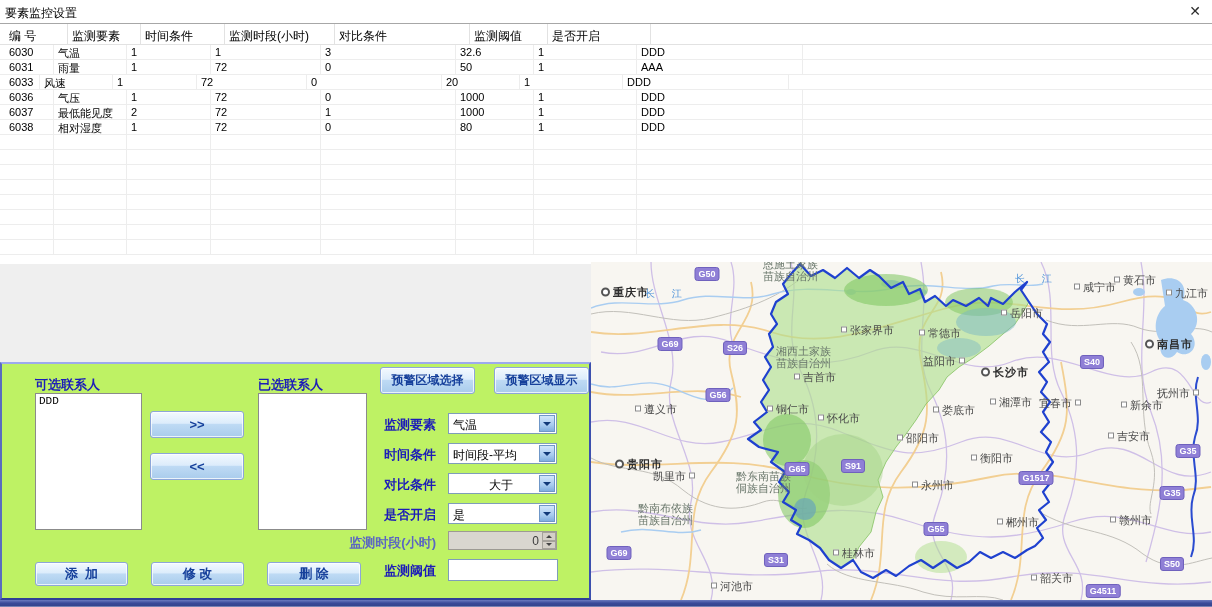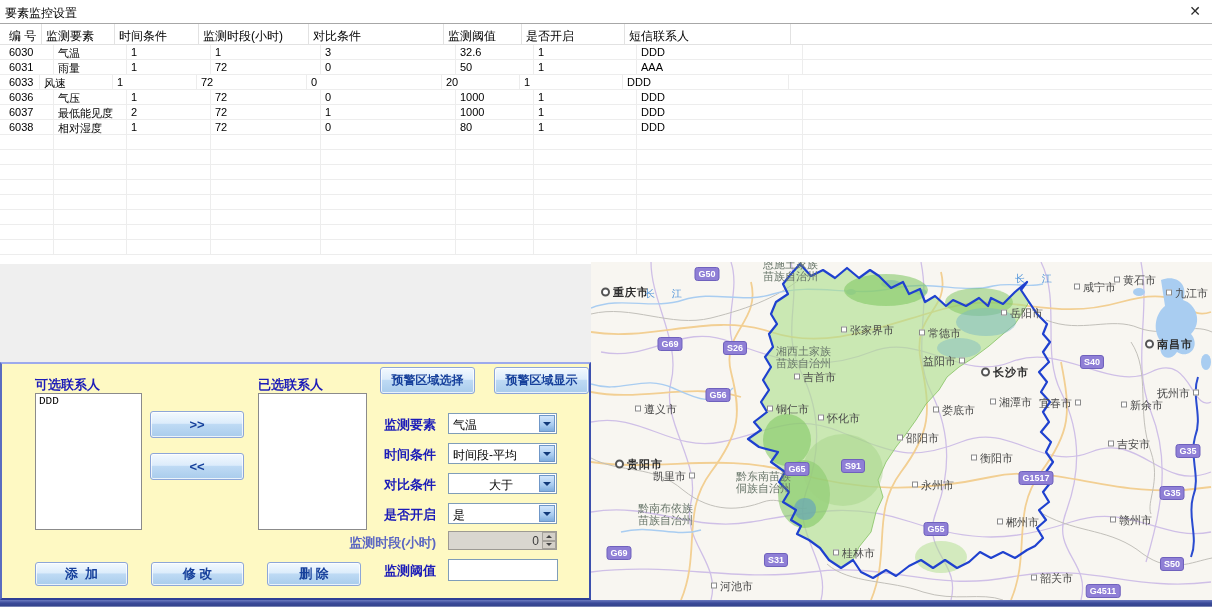--- a/index.html
+++ b/index.html
@@ -18,21 +18,21 @@
   .th{font-size:12px;color:#000;padding:4px 0 0 4px;border-right:1px solid #e2e2e2;
       box-sizing:border-box;white-space:nowrap;overflow:hidden;}
   .drow{height:15px;border-bottom:1px solid #ededed;}
   .cell{font-size:11px;color:#000;padding:1px 0 0 4px;border-right:1px solid #ededed;
         box-sizing:border-box;white-space:nowrap;overflow:hidden;}
   .first{padding-left:9px;}
   .filler{flex:1;border-right:none !important;}
   
   .gap{position:absolute;left:0;top:264px;width:591px;height:98px;background:#efefef;}
   
-  .panel{position:absolute;left:0;top:362px;width:591px;height:238px;background:#fef9c3;
+  .panel{position:absolute;left:0;top:362px;width:591px;height:238px;background:#bef264;
          border-left:2px solid #5a6cc0;border-right:2px solid #3c50ae;border-bottom:2px solid #2e3f96;
          border-top:2px solid #9daaec;box-sizing:border-box;}
   .plabel{position:absolute;font-size:13px;font-weight:bold;color:#1c1cb8;white-space:nowrap;}
   .listbox{position:absolute;background:#fff;border:1px solid #8b8b8b;padding:1px 3px;overflow:hidden;}
   .lb-item{font-size:11px;color:#000;line-height:13px;font-family:"Liberation Mono","DejaVu Sans Mono",monospace;}
   .btn{position:absolute;display:flex;align-items:center;justify-content:center;
        font-size:13px;font-weight:bold;color:#16409b;
        background:linear-gradient(180deg,#f3f9fe 0%,#dcecfb 45%,#bedaf4 50%,#a9ccec 100%);
        border:1px solid #8da6d8;border-radius:3px;box-shadow:inset 0 0 0 1px rgba(255,255,255,.75);
        cursor:pointer;white-space:pre;}
@@ -79,28 +79,27 @@
 </head>
 <body>
 
 <div class="titlebar">
   <div class="title">要素监控设置</div>
   <div class="close">✕</div>
 </div>
 
 <div class="table-wrap">
   <div class="trow thead" id="table-head">
-      <div class="th first" style="width: 42px;">编 号</div>
+      <div class="th first" style="width: 68px;">编 号</div>
       <div class="th" style="width: 73px;">监测要素</div>
       <div class="th" style="width: 84px;">时间条件</div>
       <div class="th" style="width: 110px;">监测时段(小时)</div>
       <div class="th" style="width: 135px;">对比条件</div>
       <div class="th" style="width: 78px;">监测阈值</div>
       <div class="th" style="width: 103px;">是否开启</div>
-      <div class="th" style="width: 166px;">短信联系人</div>
       <div class="th filler"></div>
     </div>
   <div id="table-body">
       <div class="trow drow">
         <div class="cell first" style="width: 54px;">6030</div>
         <div class="cell" style="width: 73px;">气温</div>
         <div class="cell" style="width: 84px;">1</div>
         <div class="cell" style="width: 110px;">1</div>
         <div class="cell" style="width: 135px;">3</div>
         <div class="cell" style="width: 78px;">32.6</div>
@@ -425,21 +424,21 @@
       <div class="map-label" style="left: 321px; top: 223px;"><span class="marker-sq"></span><span>永州市</span></div>
       <div class="map-label" style="left: 406px; top: 260px;"><span class="marker-sq"></span><span>郴州市</span></div>
       <div class="map-label" style="left: 440px; top: 316px;"><span class="marker-sq"></span><span>韶关市</span></div>
       <div class="map-label" style="left: 483px; top: 25px;"><span class="marker-sq"></span><span>咸宁市</span></div>
       <div class="map-label" style="left: 523px; top: 18px;"><span class="marker-sq"></span><span>黄石市</span></div>
       <div class="map-label" style="left: 575px; top: 31px;"><span class="marker-sq"></span><span>九江市</span></div>
       <div class="map-label city-big" style="left: 554px; top: 82px;"><span class="marker-big"></span><span>南昌市</span></div>
       <div class="map-label" style="left: 448px; top: 141px;"><span>宜春市</span><span class="marker-sq right"></span></div>
       <div class="map-label" style="left: 511px; top: 143px; padding-left: 19px;"><span class="marker-sq"></span><span>新余市</span></div>
       <div class="map-label" style="left: 566px; top: 131px;"><span>抚州市</span><span class="marker-sq right"></span></div>
-      <div class="map-label" style="left: 517px; top: 182px;"><span class="marker-sq"></span><span>吉安市</span></div>
+      <div class="map-label" style="left: 517px; top: 174px;"><span class="marker-sq"></span><span>吉安市</span></div>
       <div class="map-label" style="left: 519px; top: 258px;"><span class="marker-sq"></span><span>赣州市</span></div>
       <div class="map-label region" style="left: 172px; top: -4px; transform: none;">
         <div>恩施土家族</div>
         <div>苗族自治州</div>
       </div>
       <div class="map-label region" style="left: 185px; top: 83px; transform: none;">
         <div>湘西土家族</div>
         <div>苗族自治州</div>
       </div>
       <div class="map-label region" style="left: 145px; top: 208px; transform: none;">

